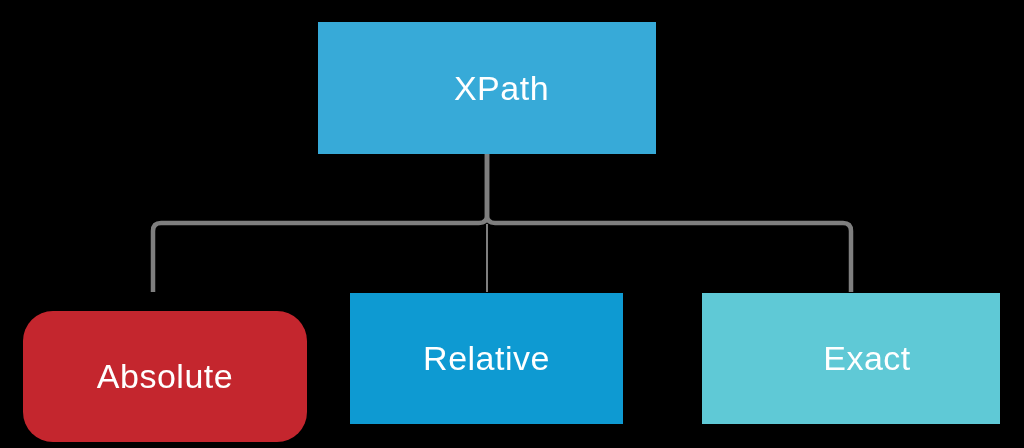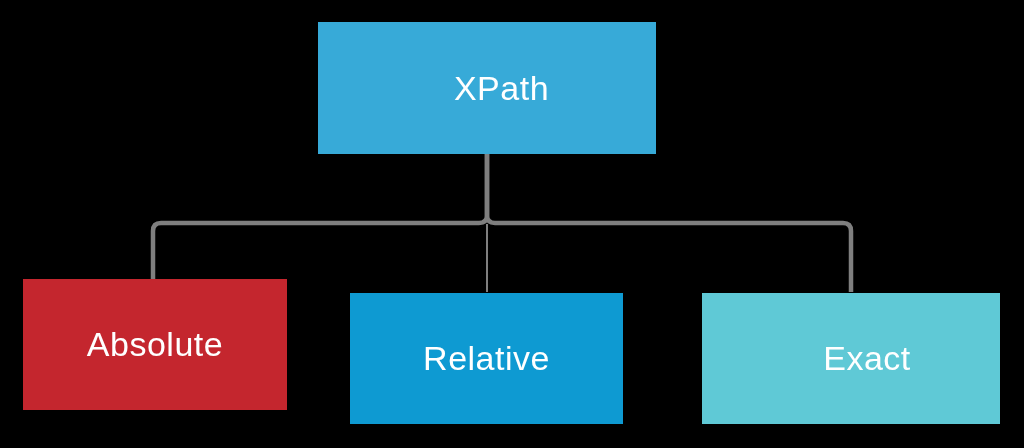--- a/index.html
+++ b/index.html
@@ -34,23 +34,24 @@
     box-sizing: border-box;
   }
   .node-root {
     left: 318px;
     top: 22px;
     width: 338px;
     height: 132px;
   }
   .node-absolute {
     left: 23px;
-    top: 279px;
-    width: 264px;
+    top: 311px;
+    width: 284px;
     height: 131px;
+    border-radius: 30px;
   }
   .node-relative {
     left: 350px;
     top: 293px;
     width: 273px;
     height: 131px;
   }
   .node-exact {
     left: 702px;
     top: 293px;

